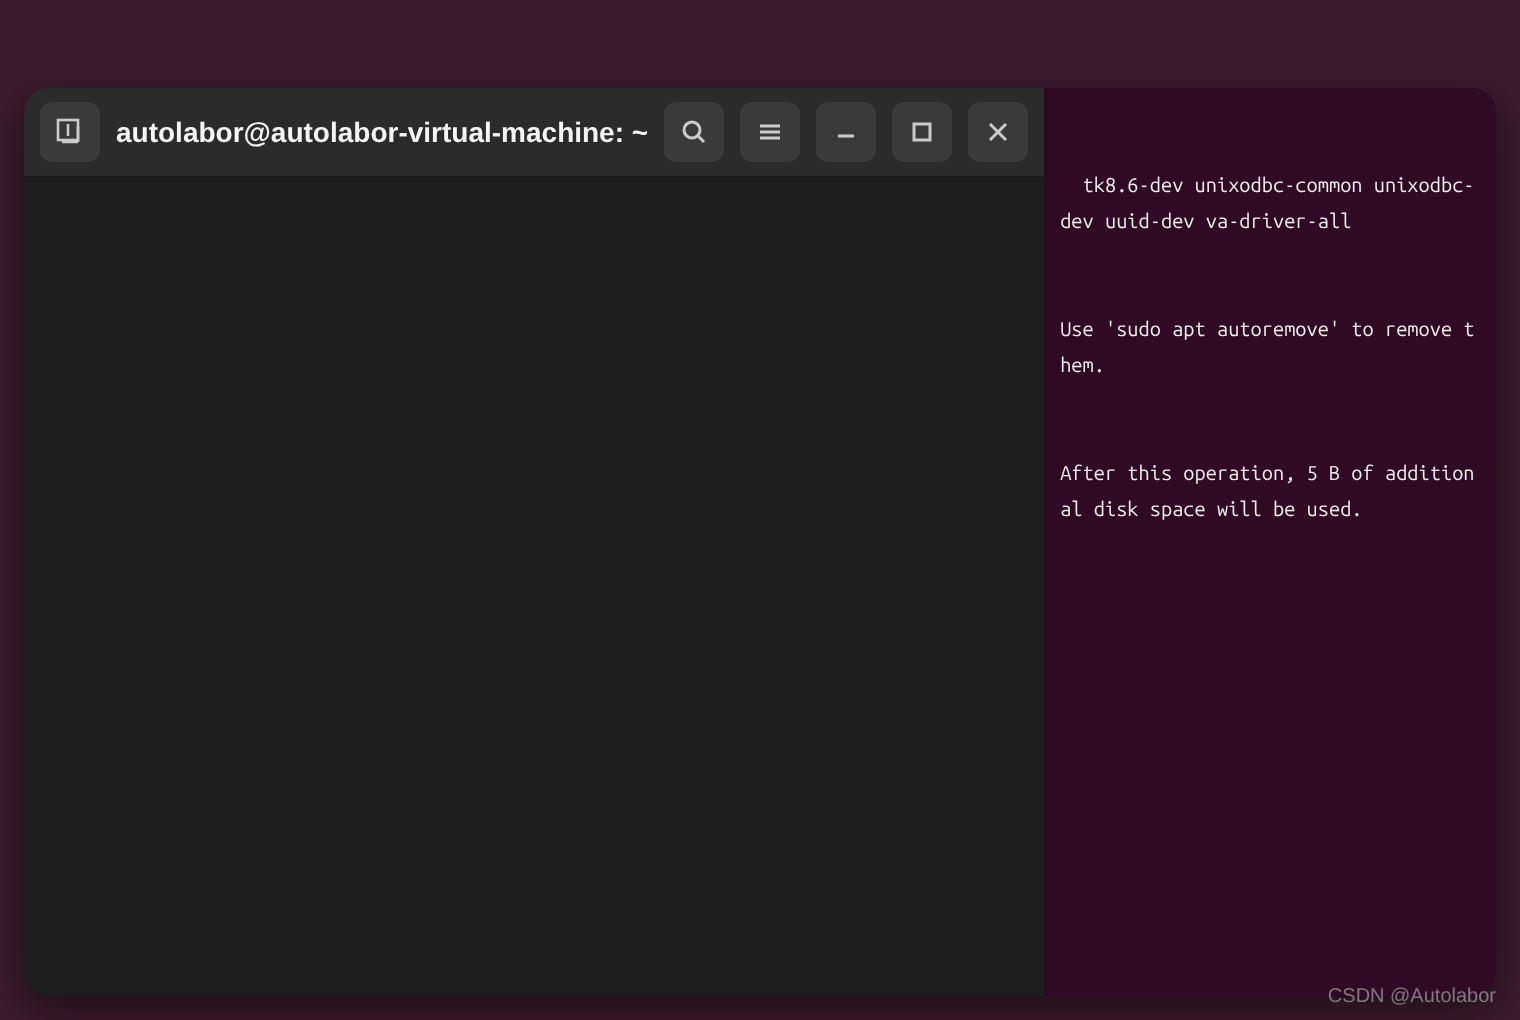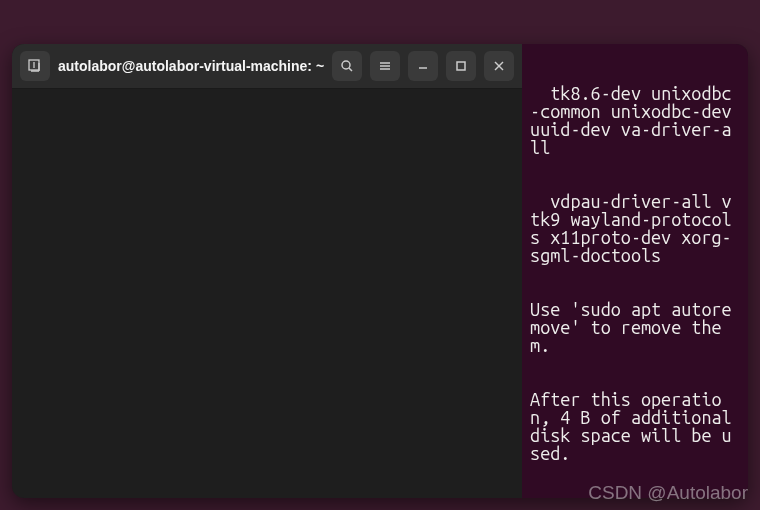--- a/index.html
+++ b/index.html
@@ -53,33 +53,33 @@
     color: #f5f5f5;
     font-weight: bold;
     font-size: 14px;
   }
   .tb-right { display:flex; gap:8px; }
   .terminal {
     flex: 1;
     background: #300a24;
     padding: 4px 8px 10px 8px;
     font-family: "Ubuntu Mono", "DejaVu Sans Mono", monospace;
-    font-size: 18px;
+    font-size: 10px;
     line-height: 18px;
     color: #eeeeec;
     white-space: pre;
     overflow: hidden;
   }
   .line { white-space: pre-wrap; word-break: break-all; }
   .watermark {
     position: absolute;
     right: 12px;
     bottom: 6px;
     color: rgba(220,220,220,0.5);
-    font-size: 19px;
+    font-size: 10px;
     font-family: sans-serif;
   }
   svg { display:block; }
 </style>
 </head>
 <body>
 
 <div class="window">
   <div class="titlebar">
     <div class="tb-btn">
@@ -119,23 +119,22 @@
         <svg width="14" height="14" viewBox="0 0 14 14">
             <line x1="3" y1="3" x2="11" y2="11" stroke="#ccc" stroke-width="1.5"></line>
             <line x1="11" y1="3" x2="3" y2="11" stroke="#ccc" stroke-width="1.5"></line>
           </svg>
       </div>
     </div>
   </div>
 
   <div class="terminal">
     <div class="line">  tk8.6-dev unixodbc-common unixodbc-dev uuid-dev va-driver-all</div>
-    <div class="line">  vdpau-driver-all vtk9 wayland-protocols x11proto-dev xorg-sgml-doctools</div>
     <div class="line">Use 'sudo apt autoremove' to remove them.</div>
-    <div class="line">After this operation, 4 B of additional disk space will be used.</div>
+    <div class="line">After this operation, 5 B of additional disk space will be used.</div>
     
     
     
     
     
     
     
     
     
     

